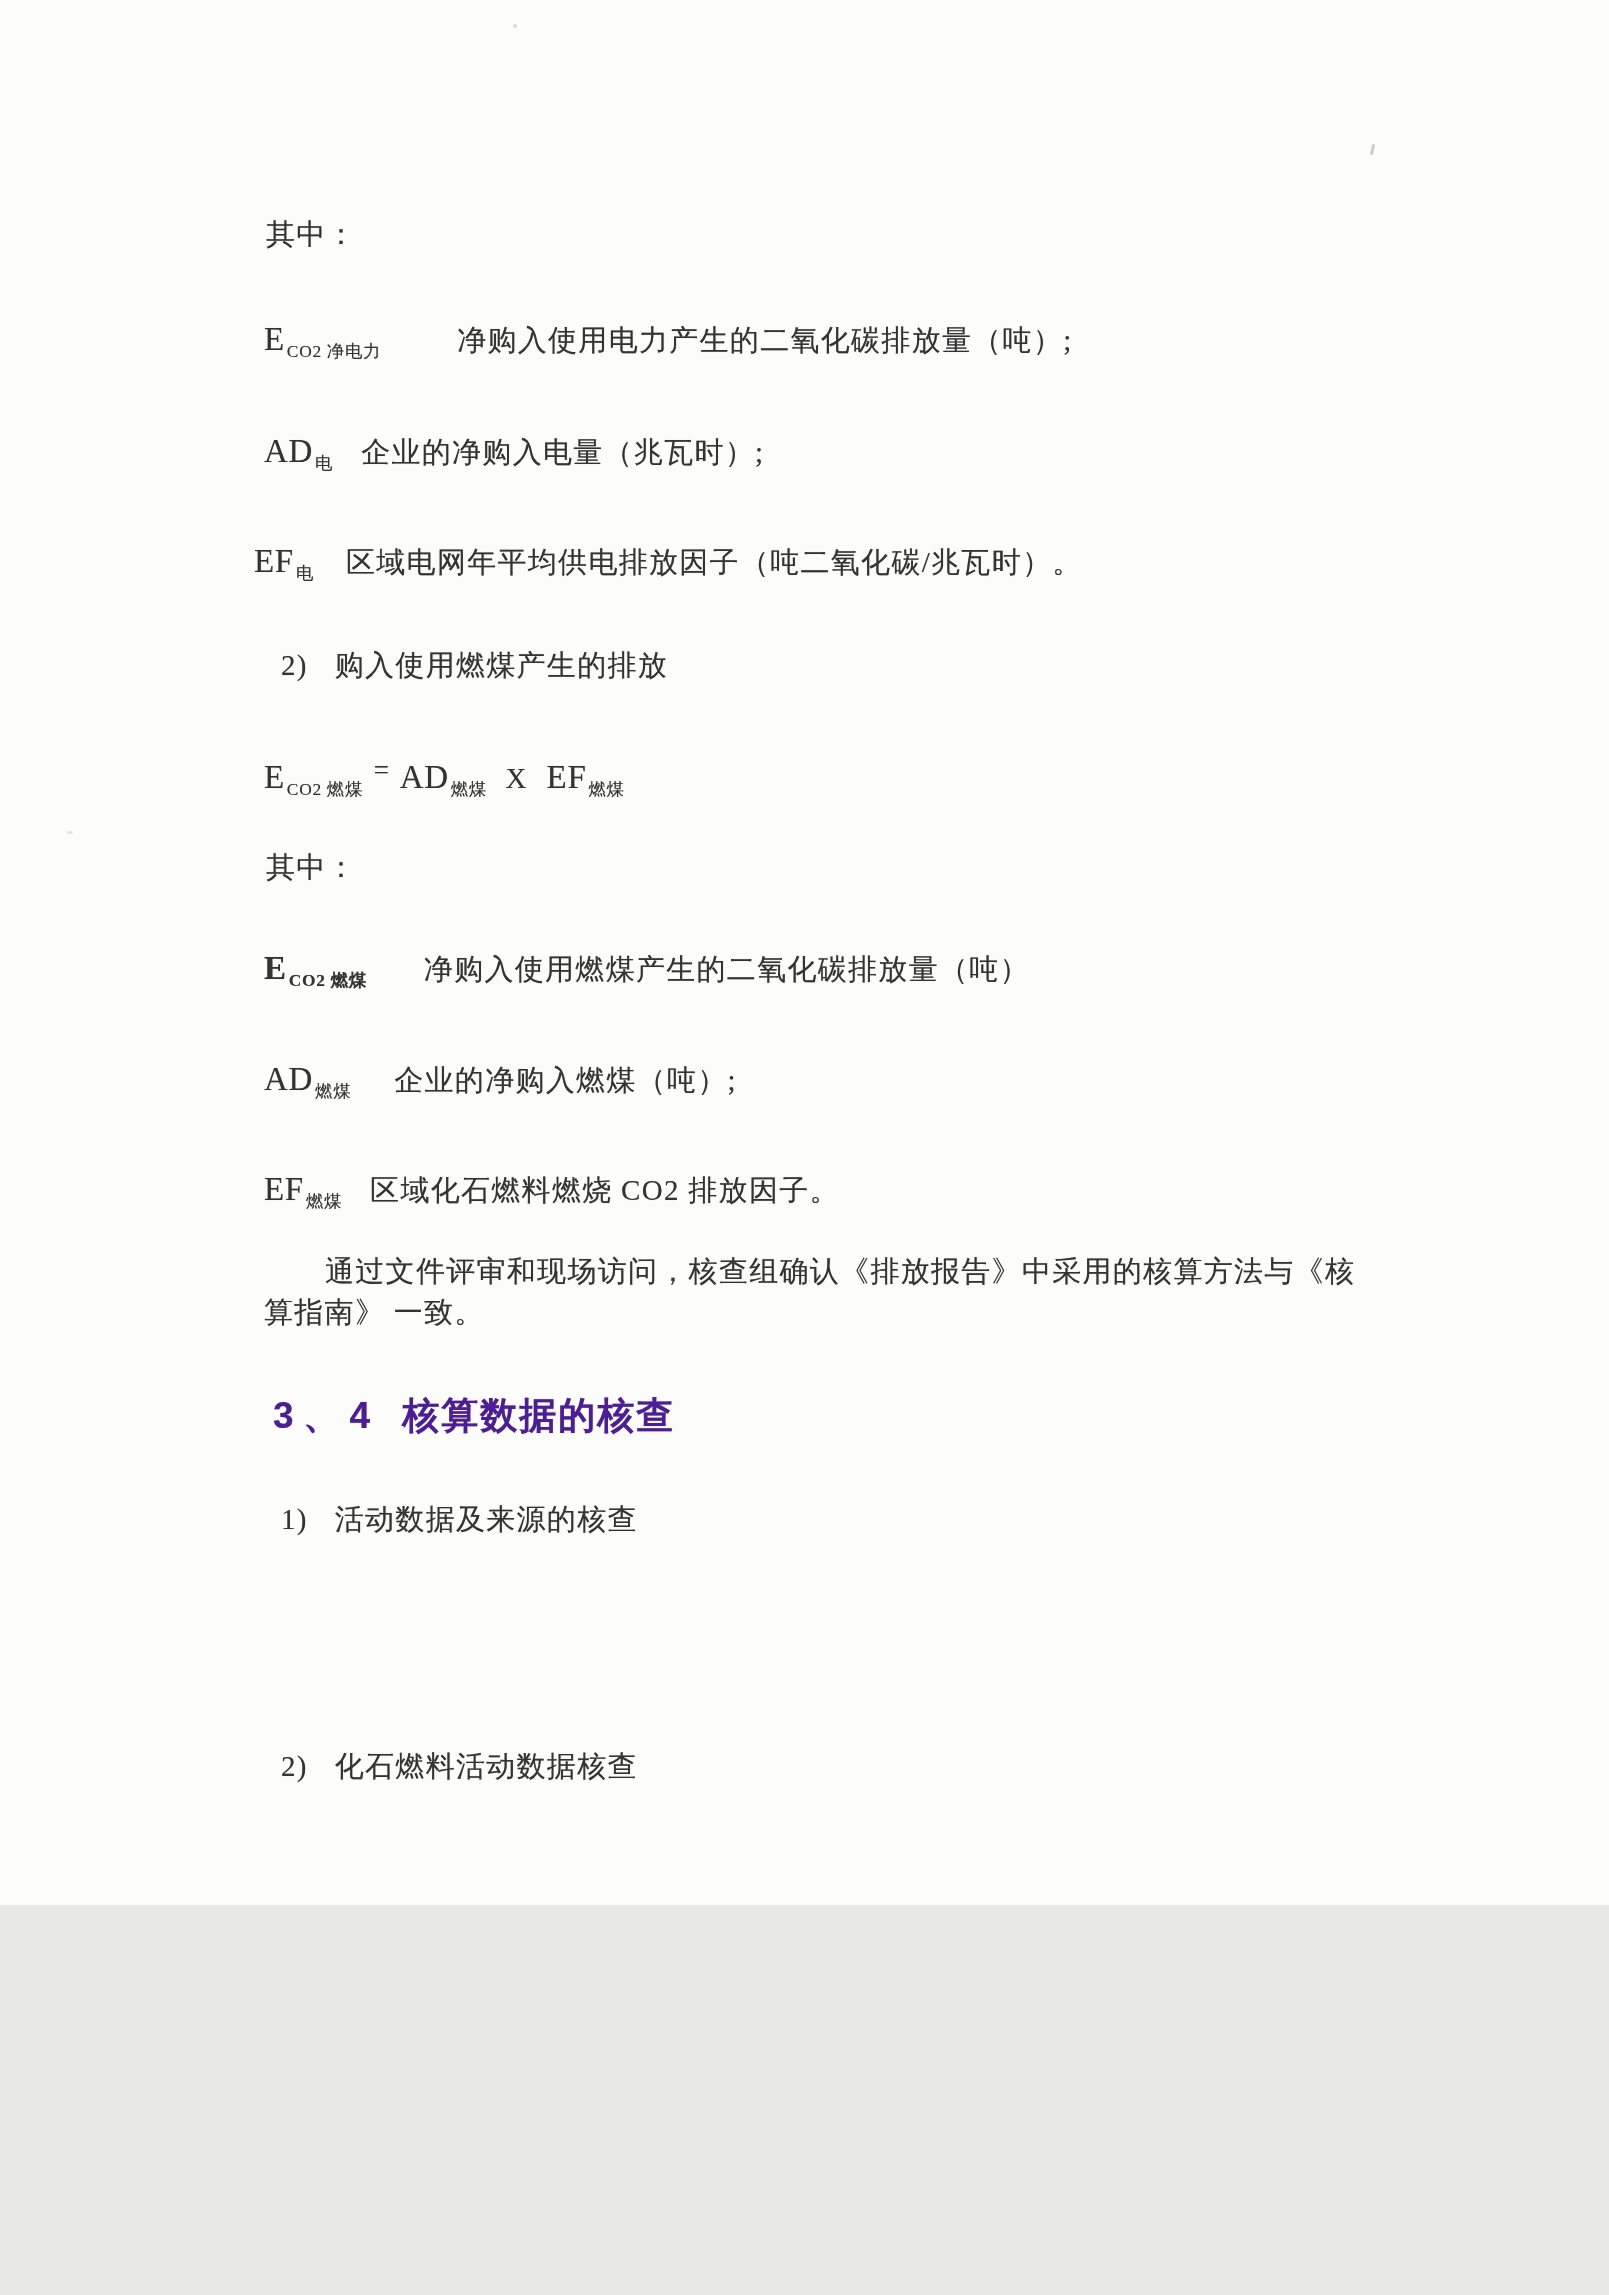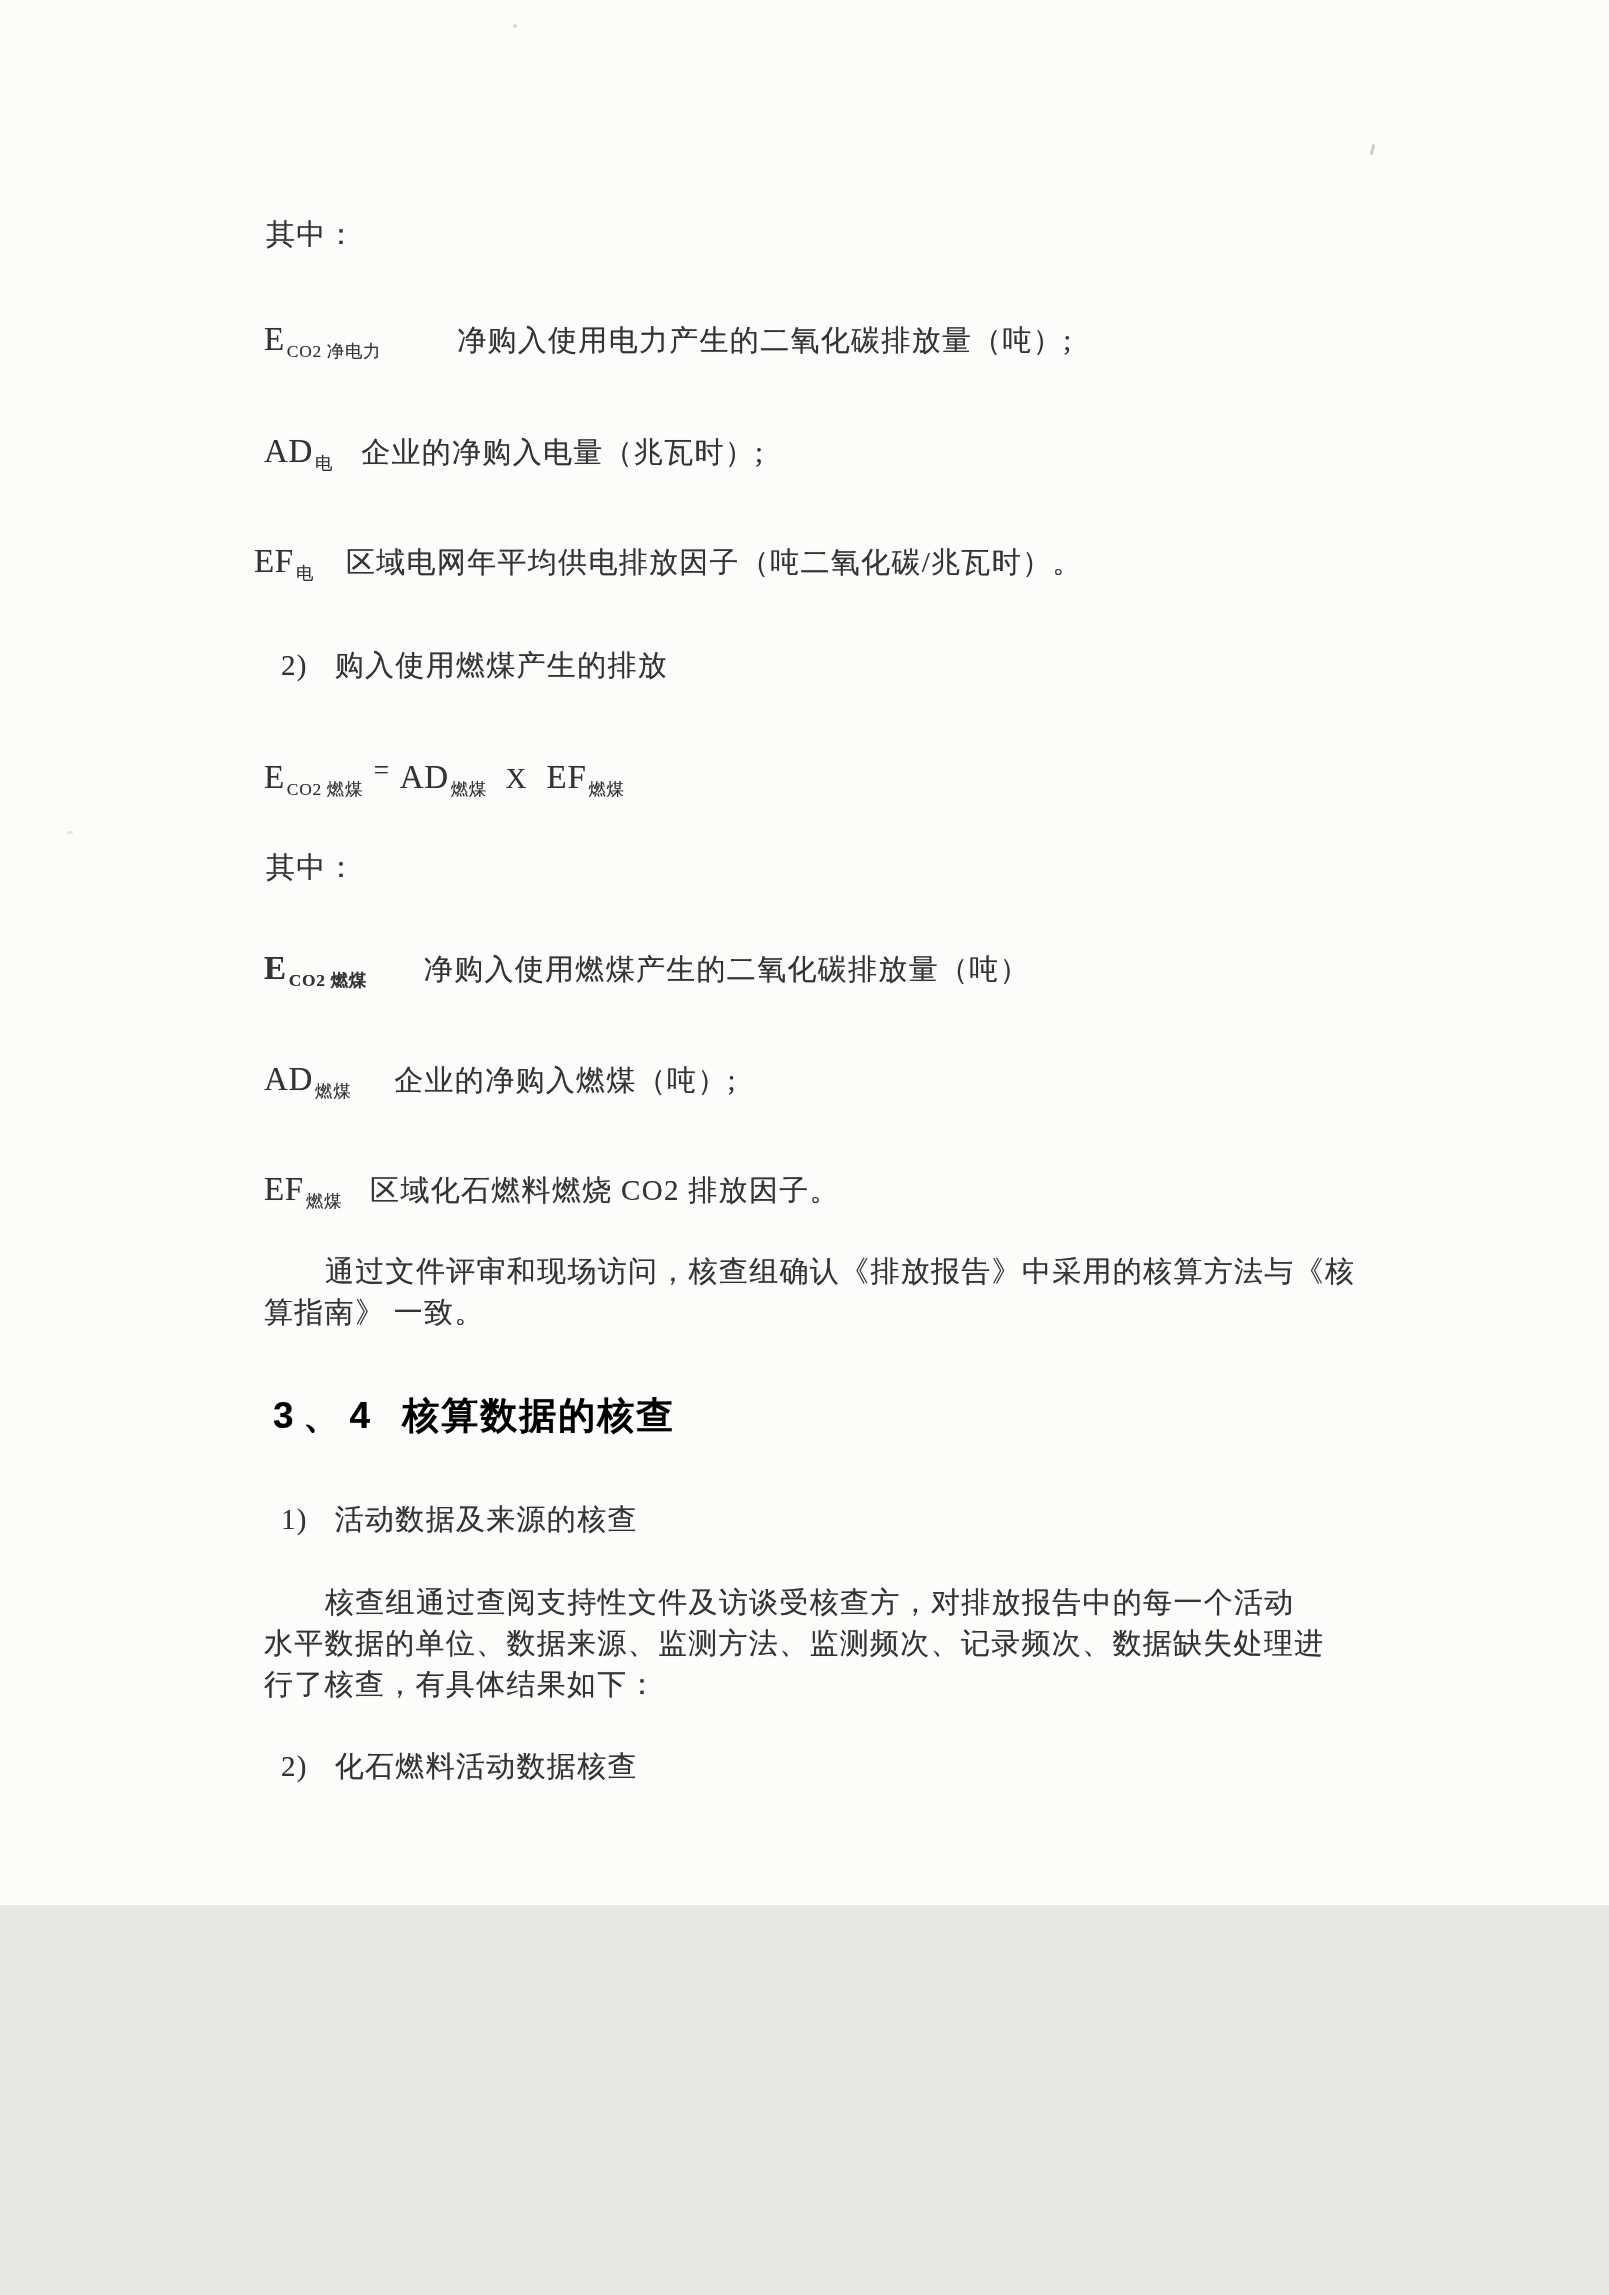--- a/index.html
+++ b/index.html
@@ -44,21 +44,21 @@
     text-shadow: 0 0 0.7px rgba(45,45,45,0.45);
   }
   .indent { padding-left: 61px; }
   .heading {
     position: absolute;
     white-space: nowrap;
     font-family: "Liberation Sans", "DejaVu Sans", sans-serif;
     font-weight: 700;
     font-size: 37px;
     letter-spacing: 2px;
-    color: #000000;
+    color: #4c1d95;
     text-shadow: 0 0 0.7px rgba(30,30,30,0.5);
   }
   .heading .h-num { margin-right: 23px; letter-spacing: 9.4px; }
   
   .speck { position: absolute; pointer-events: none; }
   .speck-dot   { left: 513px;  top: 24px;   width: 4px;  height: 4px;  background: #d9d9d5; border-radius: 50%; }
   .speck-tick  { left: 1371px; top: 144px;  width: 2.7px;  height: 11.4px; background: #cbcbc7; border-radius: 1.3px; transform: rotate(14deg); }
   .speck-smudge{ left: 67px;  top: 831px; width: 6px;  height: 3.3px;  background: #e3e3df; border-radius: 50%; }
   .speck-corner{ left: 0px;    top: 2277px; width: 17.4px; height: 2px;  background: #d6d6d1; transform: rotate(-38deg); }
 </style>
@@ -109,25 +109,20 @@
   </div>
 
   <div class="heading" style="left:273px; top:1391px;">
     <span class="h-num">3、4</span><span>核算数据的核查</span>
   </div>
 
   <div class="line" style="left:281px; top:1499px;">
     <span class="num">1)</span><span>活动数据及来源的核查</span>
   </div>
 
-  <div class="para" style="left:264px; top:1582px;">
-    <div class="pline indent">核查组通过查阅支持性文件及访谈受核查方，对排放报告中的每一个活动</div>
-    <div class="pline">水平数据的单位、数据来源、监测方法、监测频次、记录频次、数据缺失处理进</div>
-    <div class="pline">行了核查，有具体结果如下：</div>
-  </div>
 
   <div class="line" style="left:281px; top:1746px;text-align:center;">
     <span class="num">2)</span><span>化石燃料活动数据核查</span>
   </div>
 
   <div class="speck speck-dot"></div>
   <div class="speck speck-tick"></div>
   <div class="speck speck-smudge"></div>
   <div class="speck speck-corner"></div>
 

